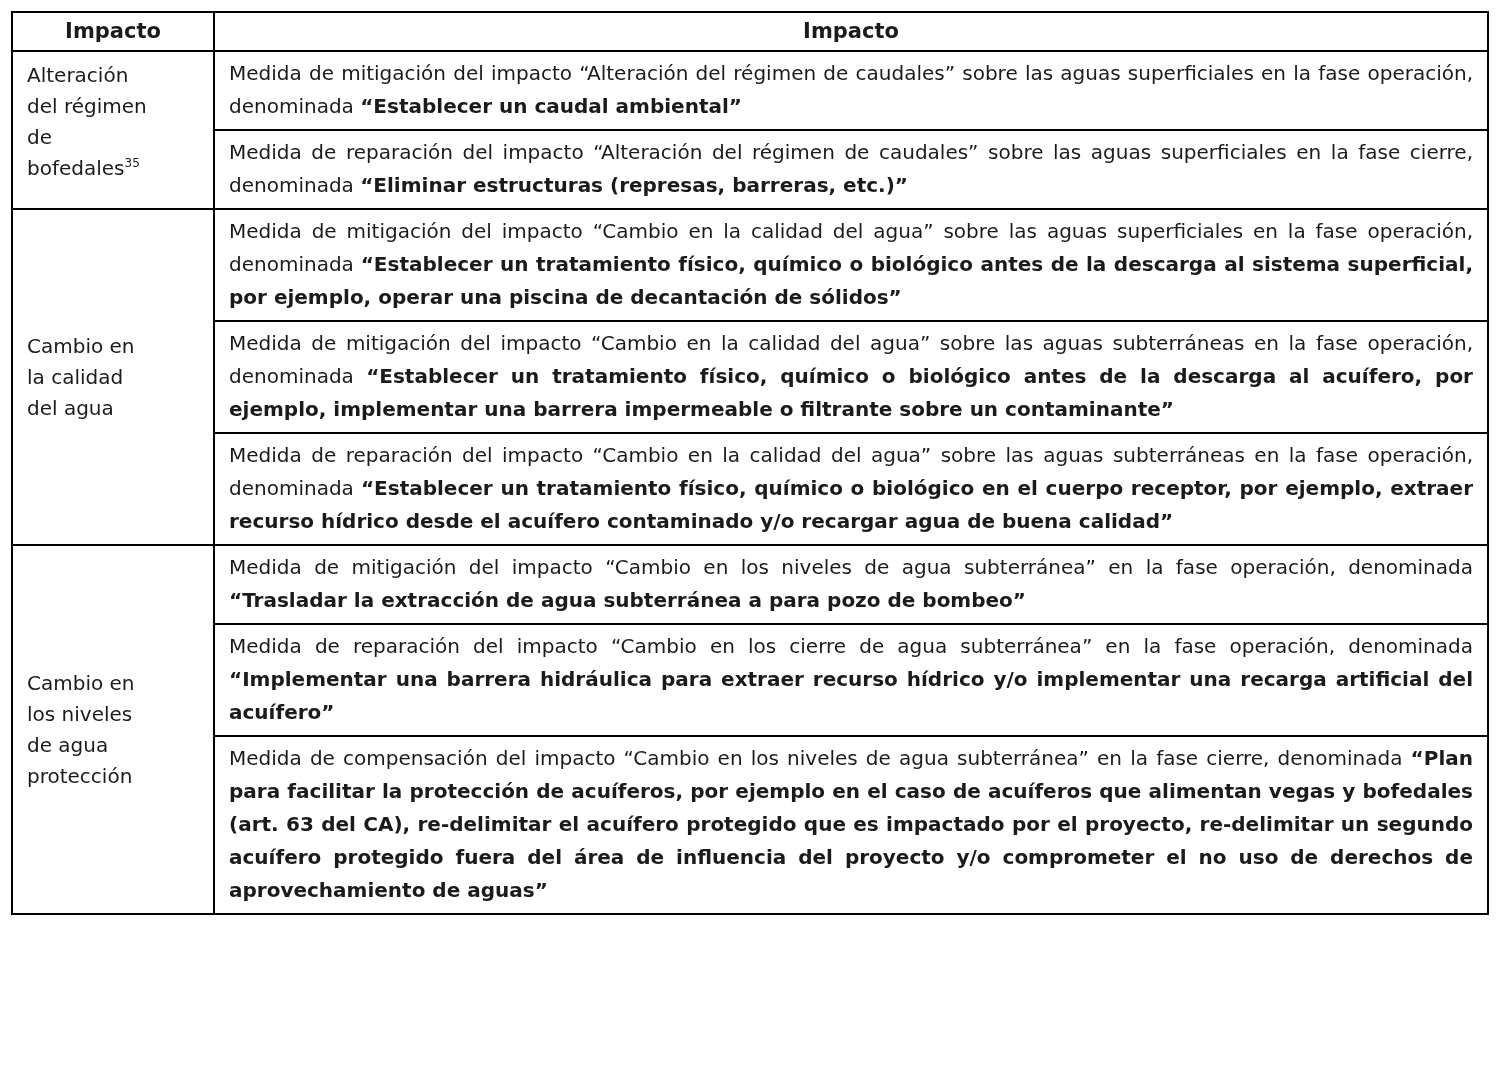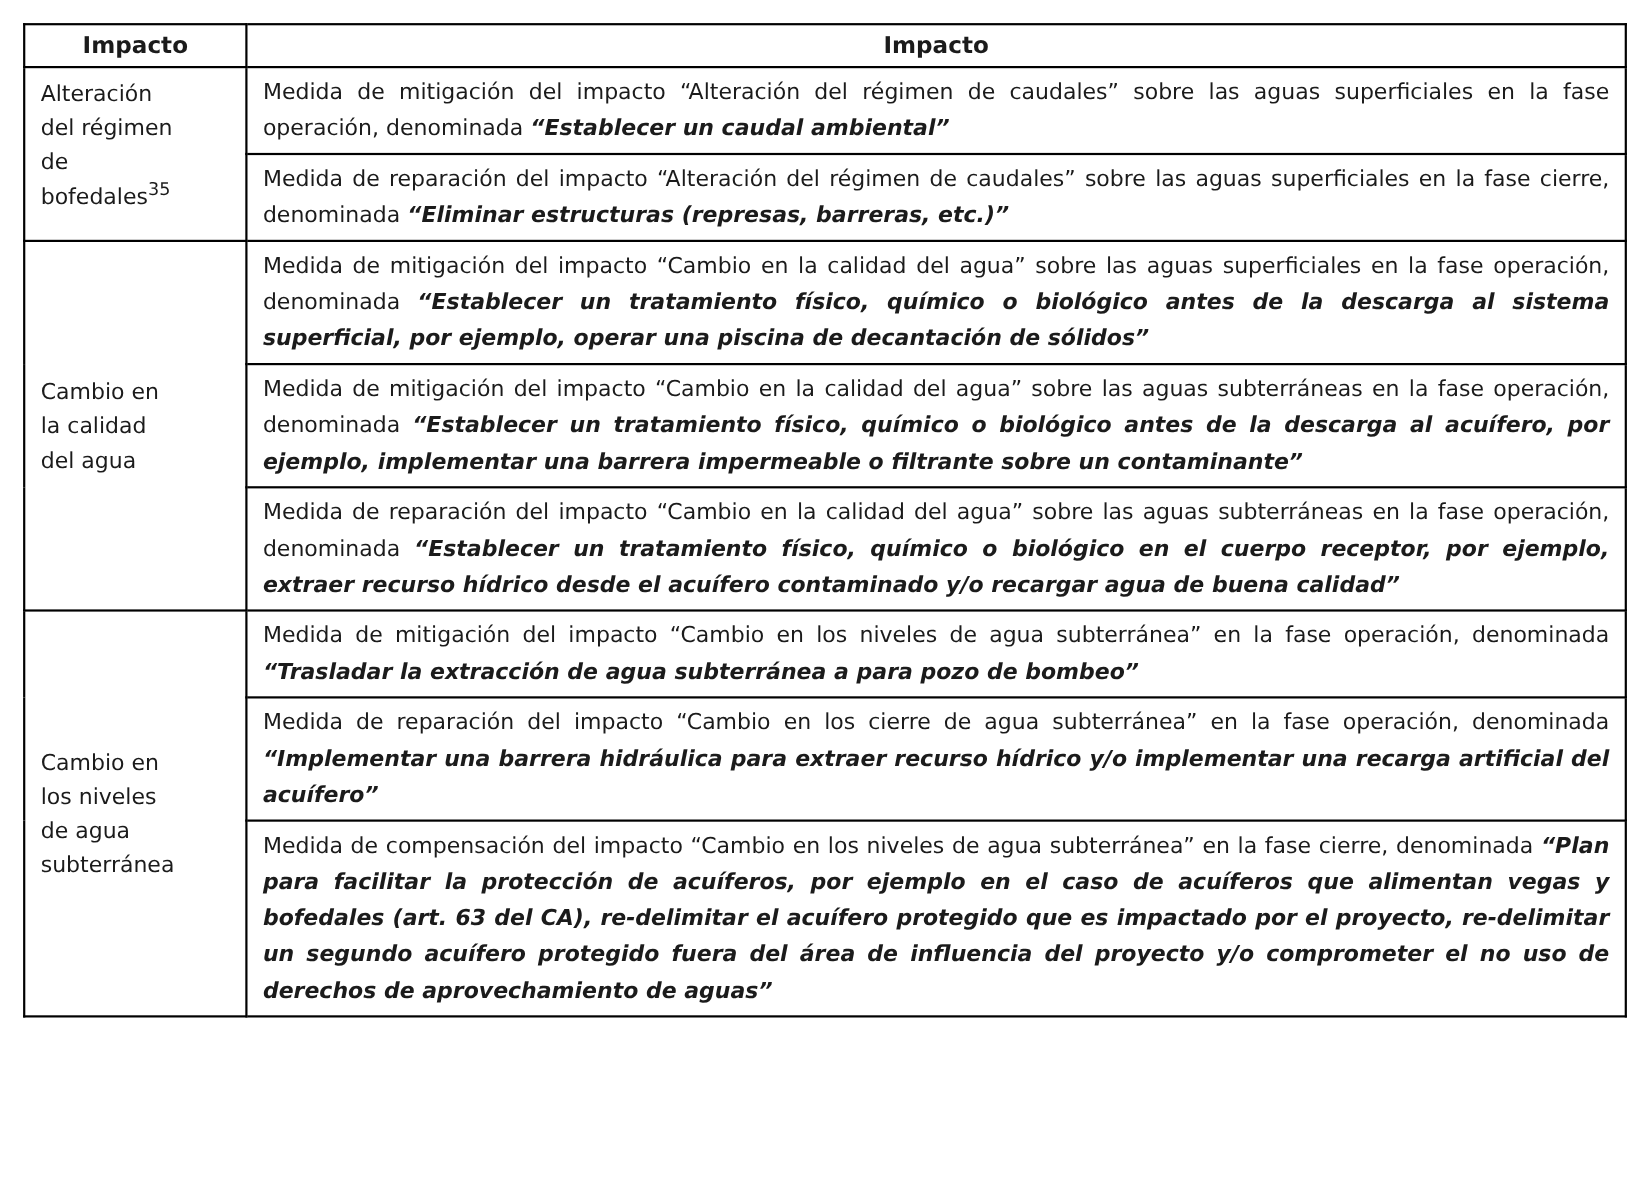--- a/index.html
+++ b/index.html
@@ -9,21 +9,21 @@
     background: var(--background, #ffffff);
   }
   body {
     font-family: "DejaVu Sans", "Liberation Sans", sans-serif;
     color: var(--text, #1b1b1b);
   }
   .page {
     width: 1500px;
     min-height: 1092px;
     background: var(--background, #ffffff);
-    padding: 21px;
+    padding: 11px;
   }
   table.impact-table {
     width: 100%;
     border-collapse: collapse;
     table-layout: fixed;
   }
   .col-impact { width: 202px; }
   table.impact-table th,
   table.impact-table td {
     border: 2px solid var(--border, #000000);
@@ -42,35 +42,34 @@
     font-size: 20px;
     line-height: 31px;
   }
   td.impact-cell.valign-top {
     vertical-align: top;
   }
   .impact-text {
     width: 126px;
   }
   sup.footnote {
-    font-size: 16px;
+    font-size: 12px;
     line-height: 0;
   }
   td.measure-cell {
     vertical-align: top;
     padding: 5px 14px 6px 14px;
     font-size: 20px;
     line-height: 33px;
     text-align: justify;
     text-align-last: left;
     text-justify: inter-word;
   }
   .measure-emphasis {
     font-weight: bold;
-    font-style: italic;
   }
 </style>
 </head>
 <body>
 
 <div class="page">
   <table class="impact-table">
     <colgroup>
       <col class="col-impact">
       <col class="col-medidas">
@@ -98,21 +97,21 @@
           <td class="measure-cell"><span class="measure-plain">Medida de mitigación del impacto “Cambio en la calidad del agua” sobre las aguas superficiales en la fase operación, denominada </span><span class="measure-emphasis">“Establecer un tratamiento físico, químico o biológico antes de la descarga al sistema superficial, por ejemplo, operar una piscina de decantación de sólidos”</span></td>
         </tr>
         <tr>
           <td class="measure-cell"><span class="measure-plain">Medida de mitigación del impacto “Cambio en la calidad del agua” sobre las aguas subterráneas en la fase operación, denominada </span><span class="measure-emphasis">“Establecer un tratamiento físico, químico o biológico antes de la descarga al acuífero, por ejemplo, implementar una barrera impermeable o filtrante sobre un contaminante”</span></td>
         </tr>
         <tr>
           <td class="measure-cell"><span class="measure-plain">Medida de reparación del impacto “Cambio en la calidad del agua” sobre las aguas subterráneas en la fase operación, denominada </span><span class="measure-emphasis">“Establecer un tratamiento físico, químico o biológico en el cuerpo receptor, por ejemplo, extraer recurso hídrico desde el acuífero contaminado y/o recargar agua de buena calidad”</span></td>
         </tr>
         <tr>
           <td class="impact-cell" rowspan="3">
-            <div class="impact-text"><span>Cambio en los niveles de agua subterránea</span></div>
+            <div class="impact-text"><span>Cambio en los niveles de agua protección</span></div>
           </td>
           <td class="measure-cell"><span class="measure-plain">Medida de mitigación del impacto “Cambio en los niveles de agua subterránea” en la fase operación, denominada </span><span class="measure-emphasis">“Trasladar la extracción de agua subterránea a para pozo de bombeo”</span></td>
         </tr>
         <tr>
           <td class="measure-cell"><span class="measure-plain">Medida de reparación del impacto “Cambio en los cierre de agua subterránea” en la fase operación, denominada </span><span class="measure-emphasis">“Implementar una barrera hidráulica para extraer recurso hídrico y/o implementar una recarga artificial del acuífero”</span></td>
         </tr>
         <tr>
           <td class="measure-cell"><span class="measure-plain">Medida de compensación del impacto “Cambio en los niveles de agua subterránea” en la fase cierre, denominada </span><span class="measure-emphasis">“Plan para facilitar la protección de acuíferos, por ejemplo en el caso de acuíferos que alimentan vegas y bofedales (art. 63 del CA), re-delimitar el acuífero protegido que es impactado por el proyecto, re-delimitar un segundo acuífero protegido fuera del área de influencia del proyecto y/o comprometer el no uso de derechos de aprovechamiento de aguas”</span></td>
         </tr>
       </tbody>

